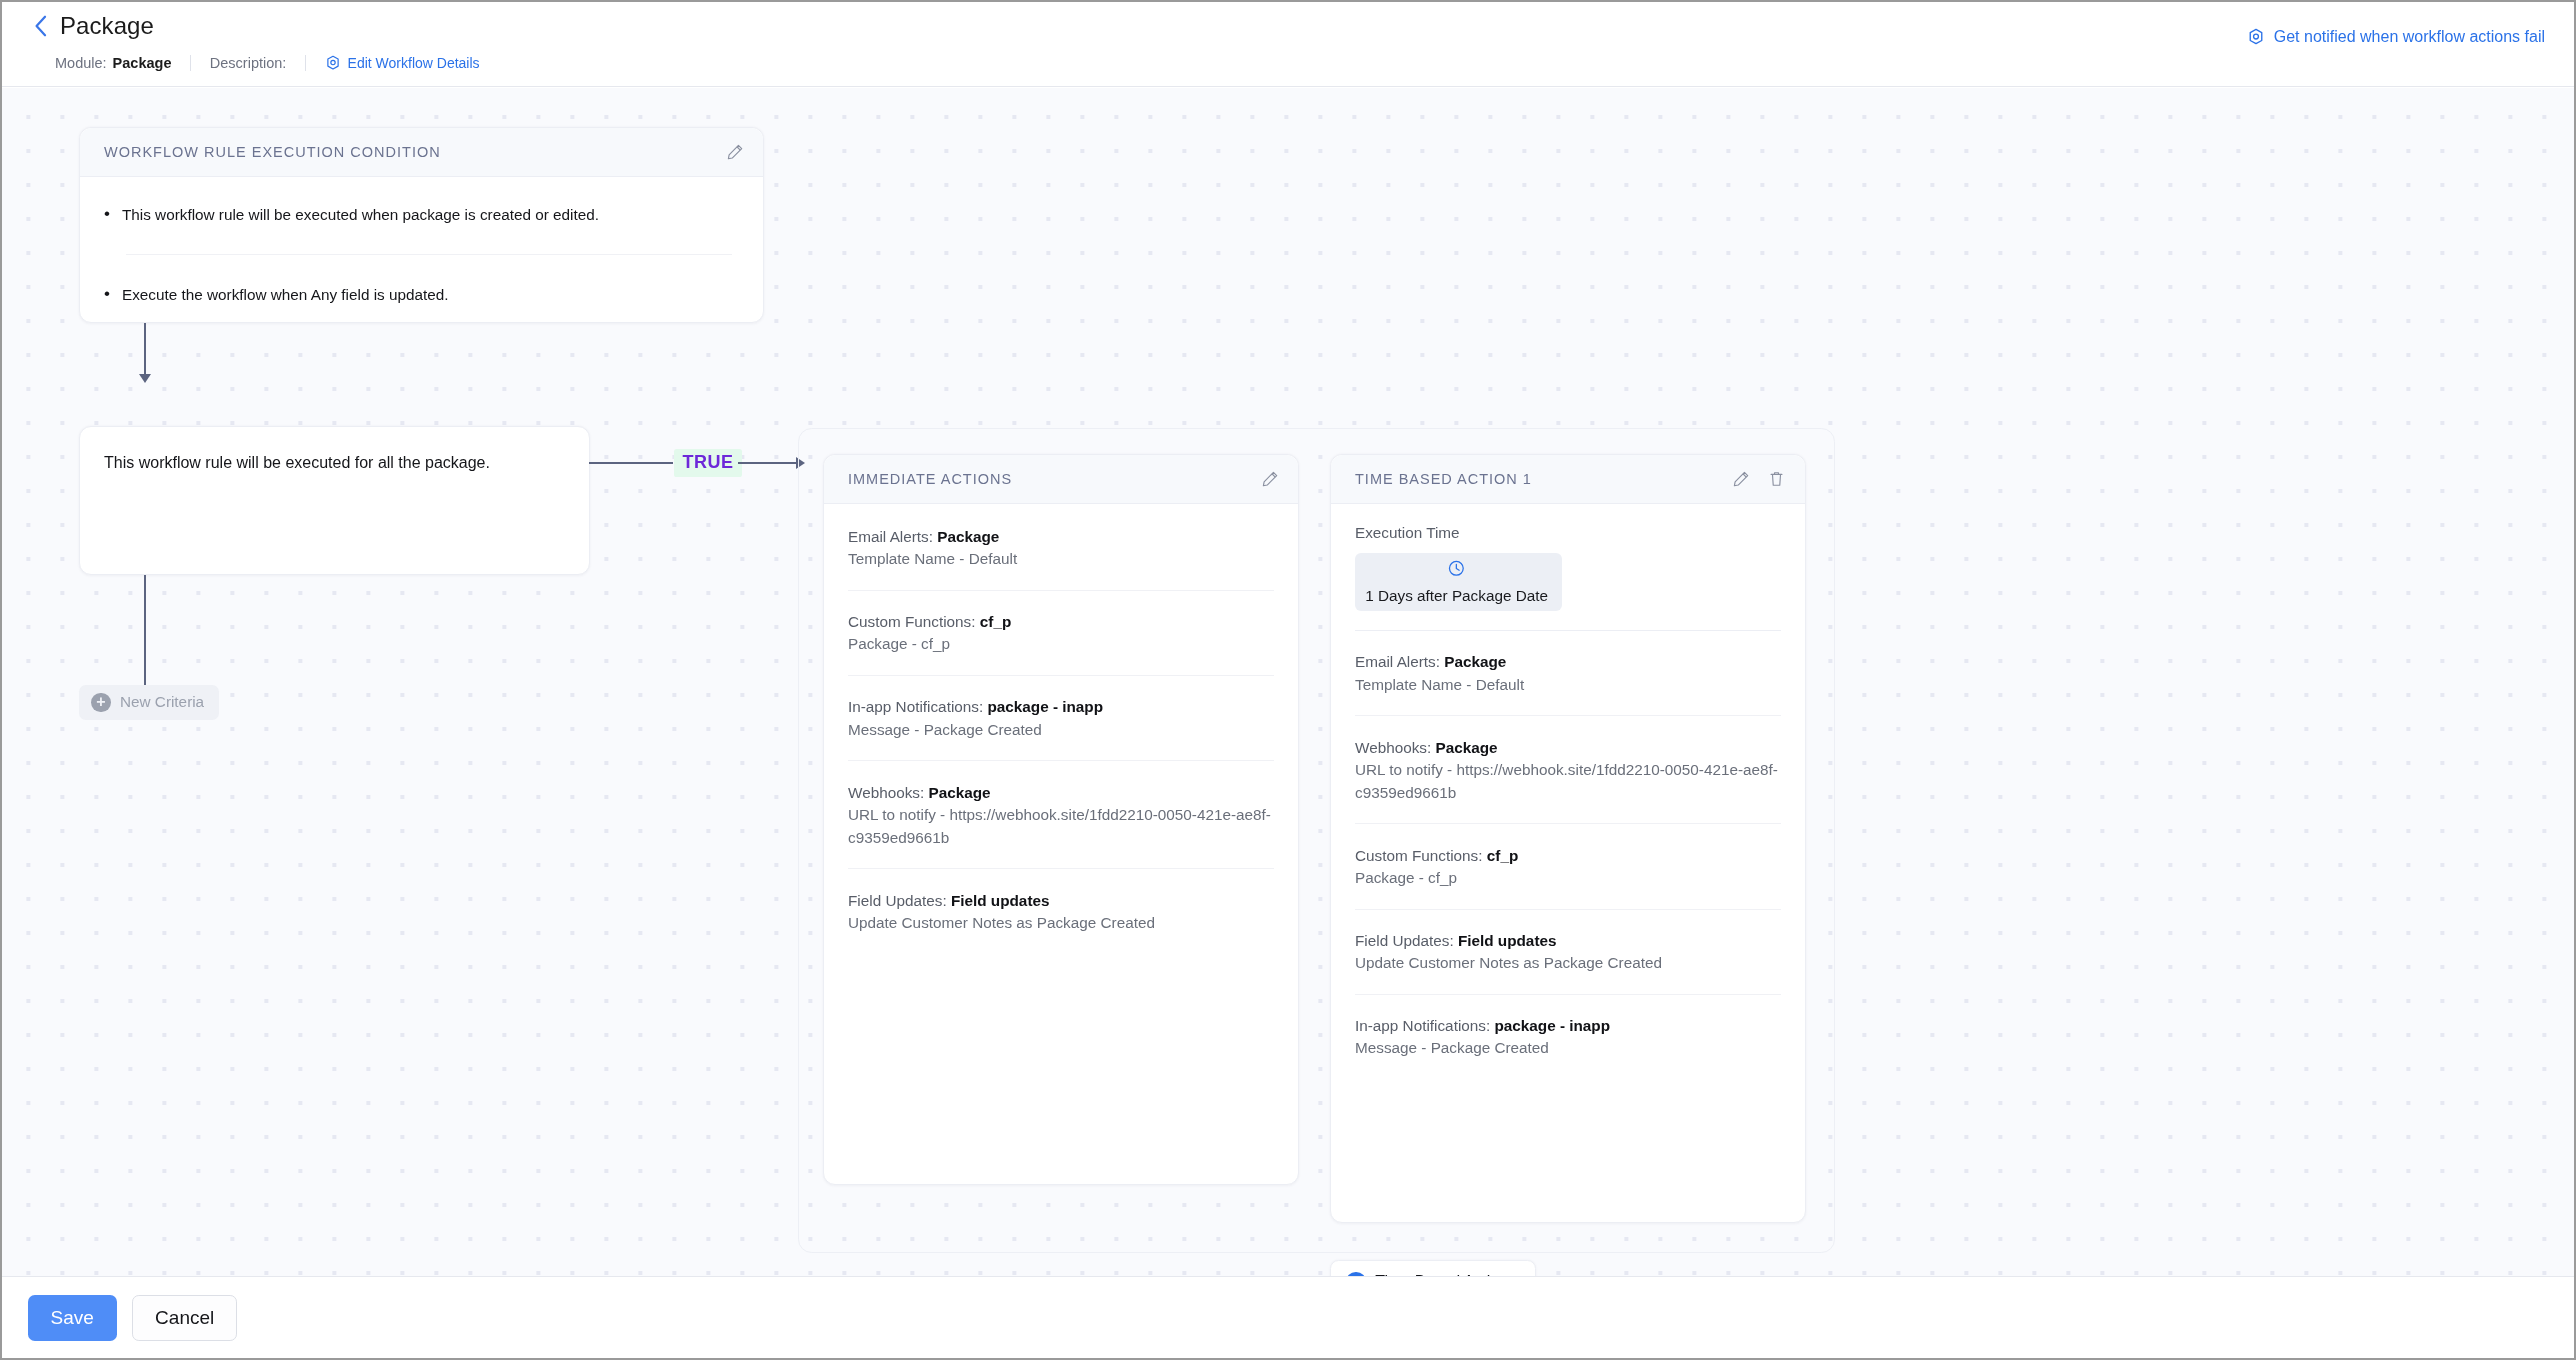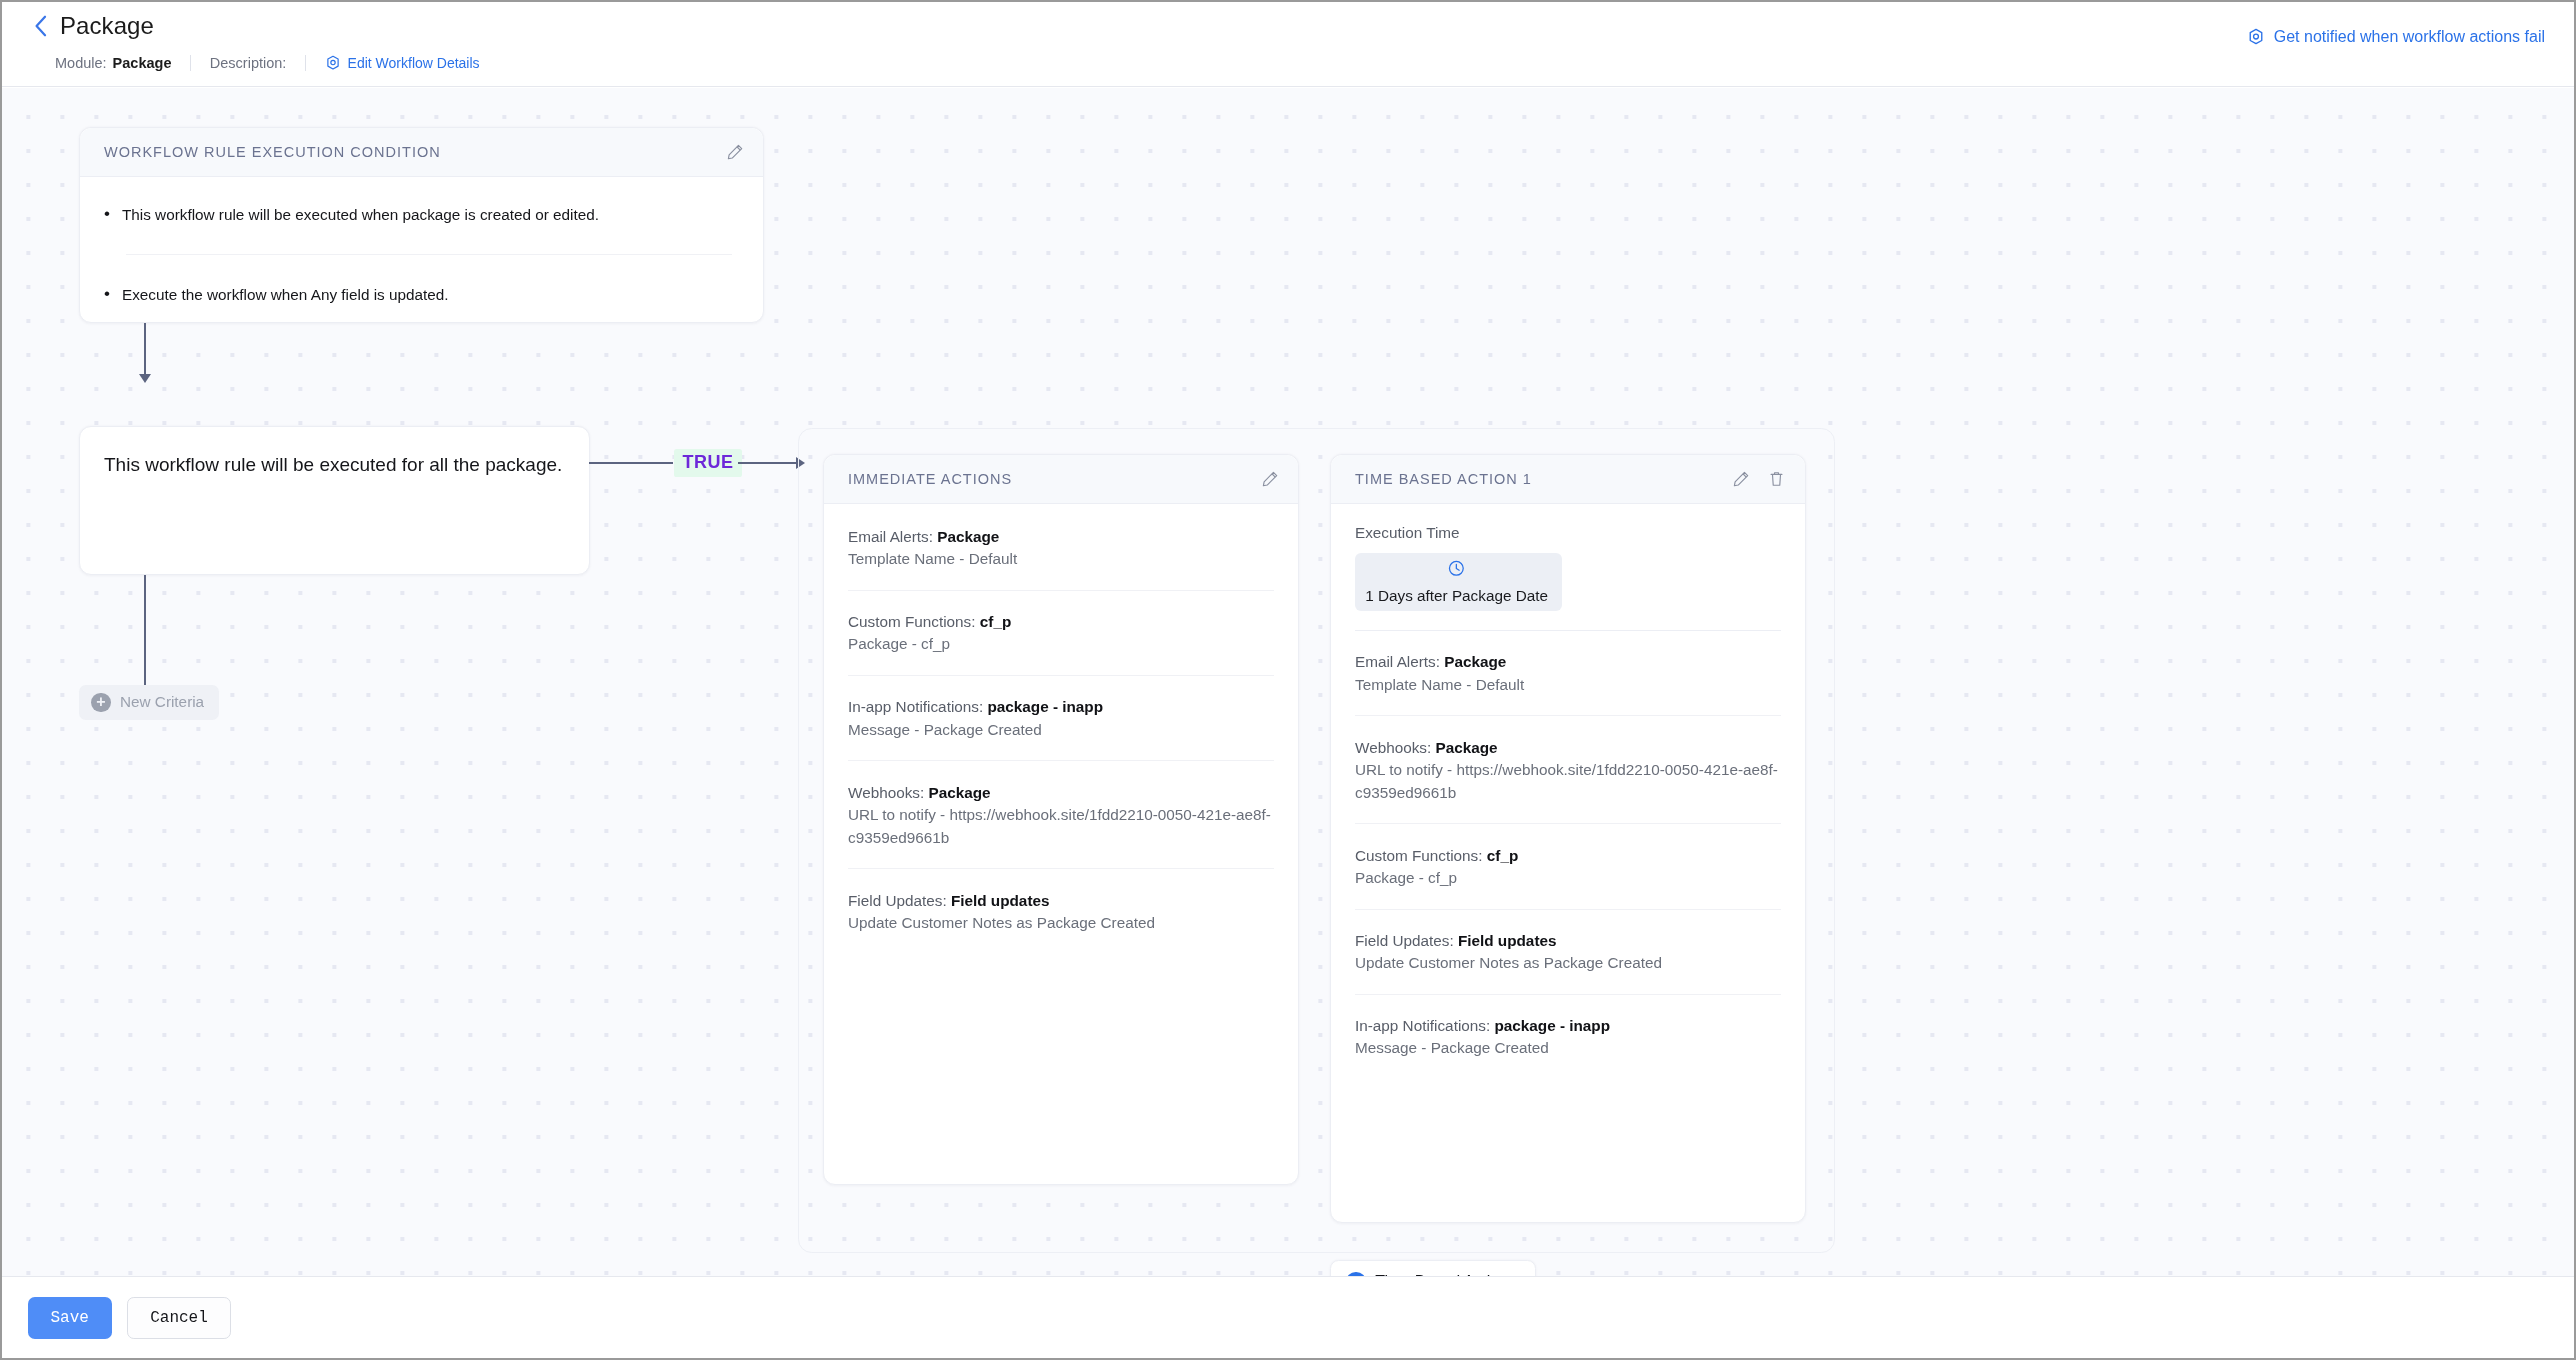--- a/index.html
+++ b/index.html
@@ -96,21 +96,21 @@
   .card-body { padding: 0 24px; }
 
   
   .bullet-row {
     display: flex; align-items: flex-start; gap: 12px;
     font-size: 15.3px; color: #15161a; line-height: 1.4;
   }
   .bullet-dot { font-size: 17px; line-height: 1.15; color: #15161a; }
   .hr-light { height: 0.9px; background: #f0f1f5; border: 0; }
 
-  .plain-text { font-size: 19px; color: #15161a; }
+  .plain-text { font-size: 16px; color: #15161a; }
 
   
   .conn { position: absolute; }
   .vline { background: #5c6480; width: 1.7px; }
   .hline { background: #5c6480; height: 1.7px; }
   .arrow-down {
     width: 0; height: 0;
     border-left: 6px solid transparent;
     border-right: 6px solid transparent;
     border-top: 9.4px solid #5c6480;
@@ -187,23 +187,23 @@
   
   .footer {
     position: absolute; left: 0; right: 0; bottom: 0;
     height: 82px;
     background: #ffffff;
     border-top: 0.9px solid #e6e8ee;
     display: flex; align-items: center; gap: 15.3px;
     padding-left: 25.5px;
   }
   .btn {
-    font-size: 16px; border-radius: 6.8px; cursor: pointer;
+    font-size: 19px; border-radius: 6.8px; cursor: pointer;
     padding: 11px 22px; border: 0.9px solid transparent;
-    font-family: Liberation Mono, monospace;
+    font-family: Liberation Sans, sans-serif;
   }
   .btn-primary { background: #4f8df7; color: #ffffff; }
   .btn-secondary { background: #fdfdfe; color: #15161a; border-color: #dcdfe6; }
 </style>
 </head>
 <body>
 
 <div class="app">
 
   <div class="header">

